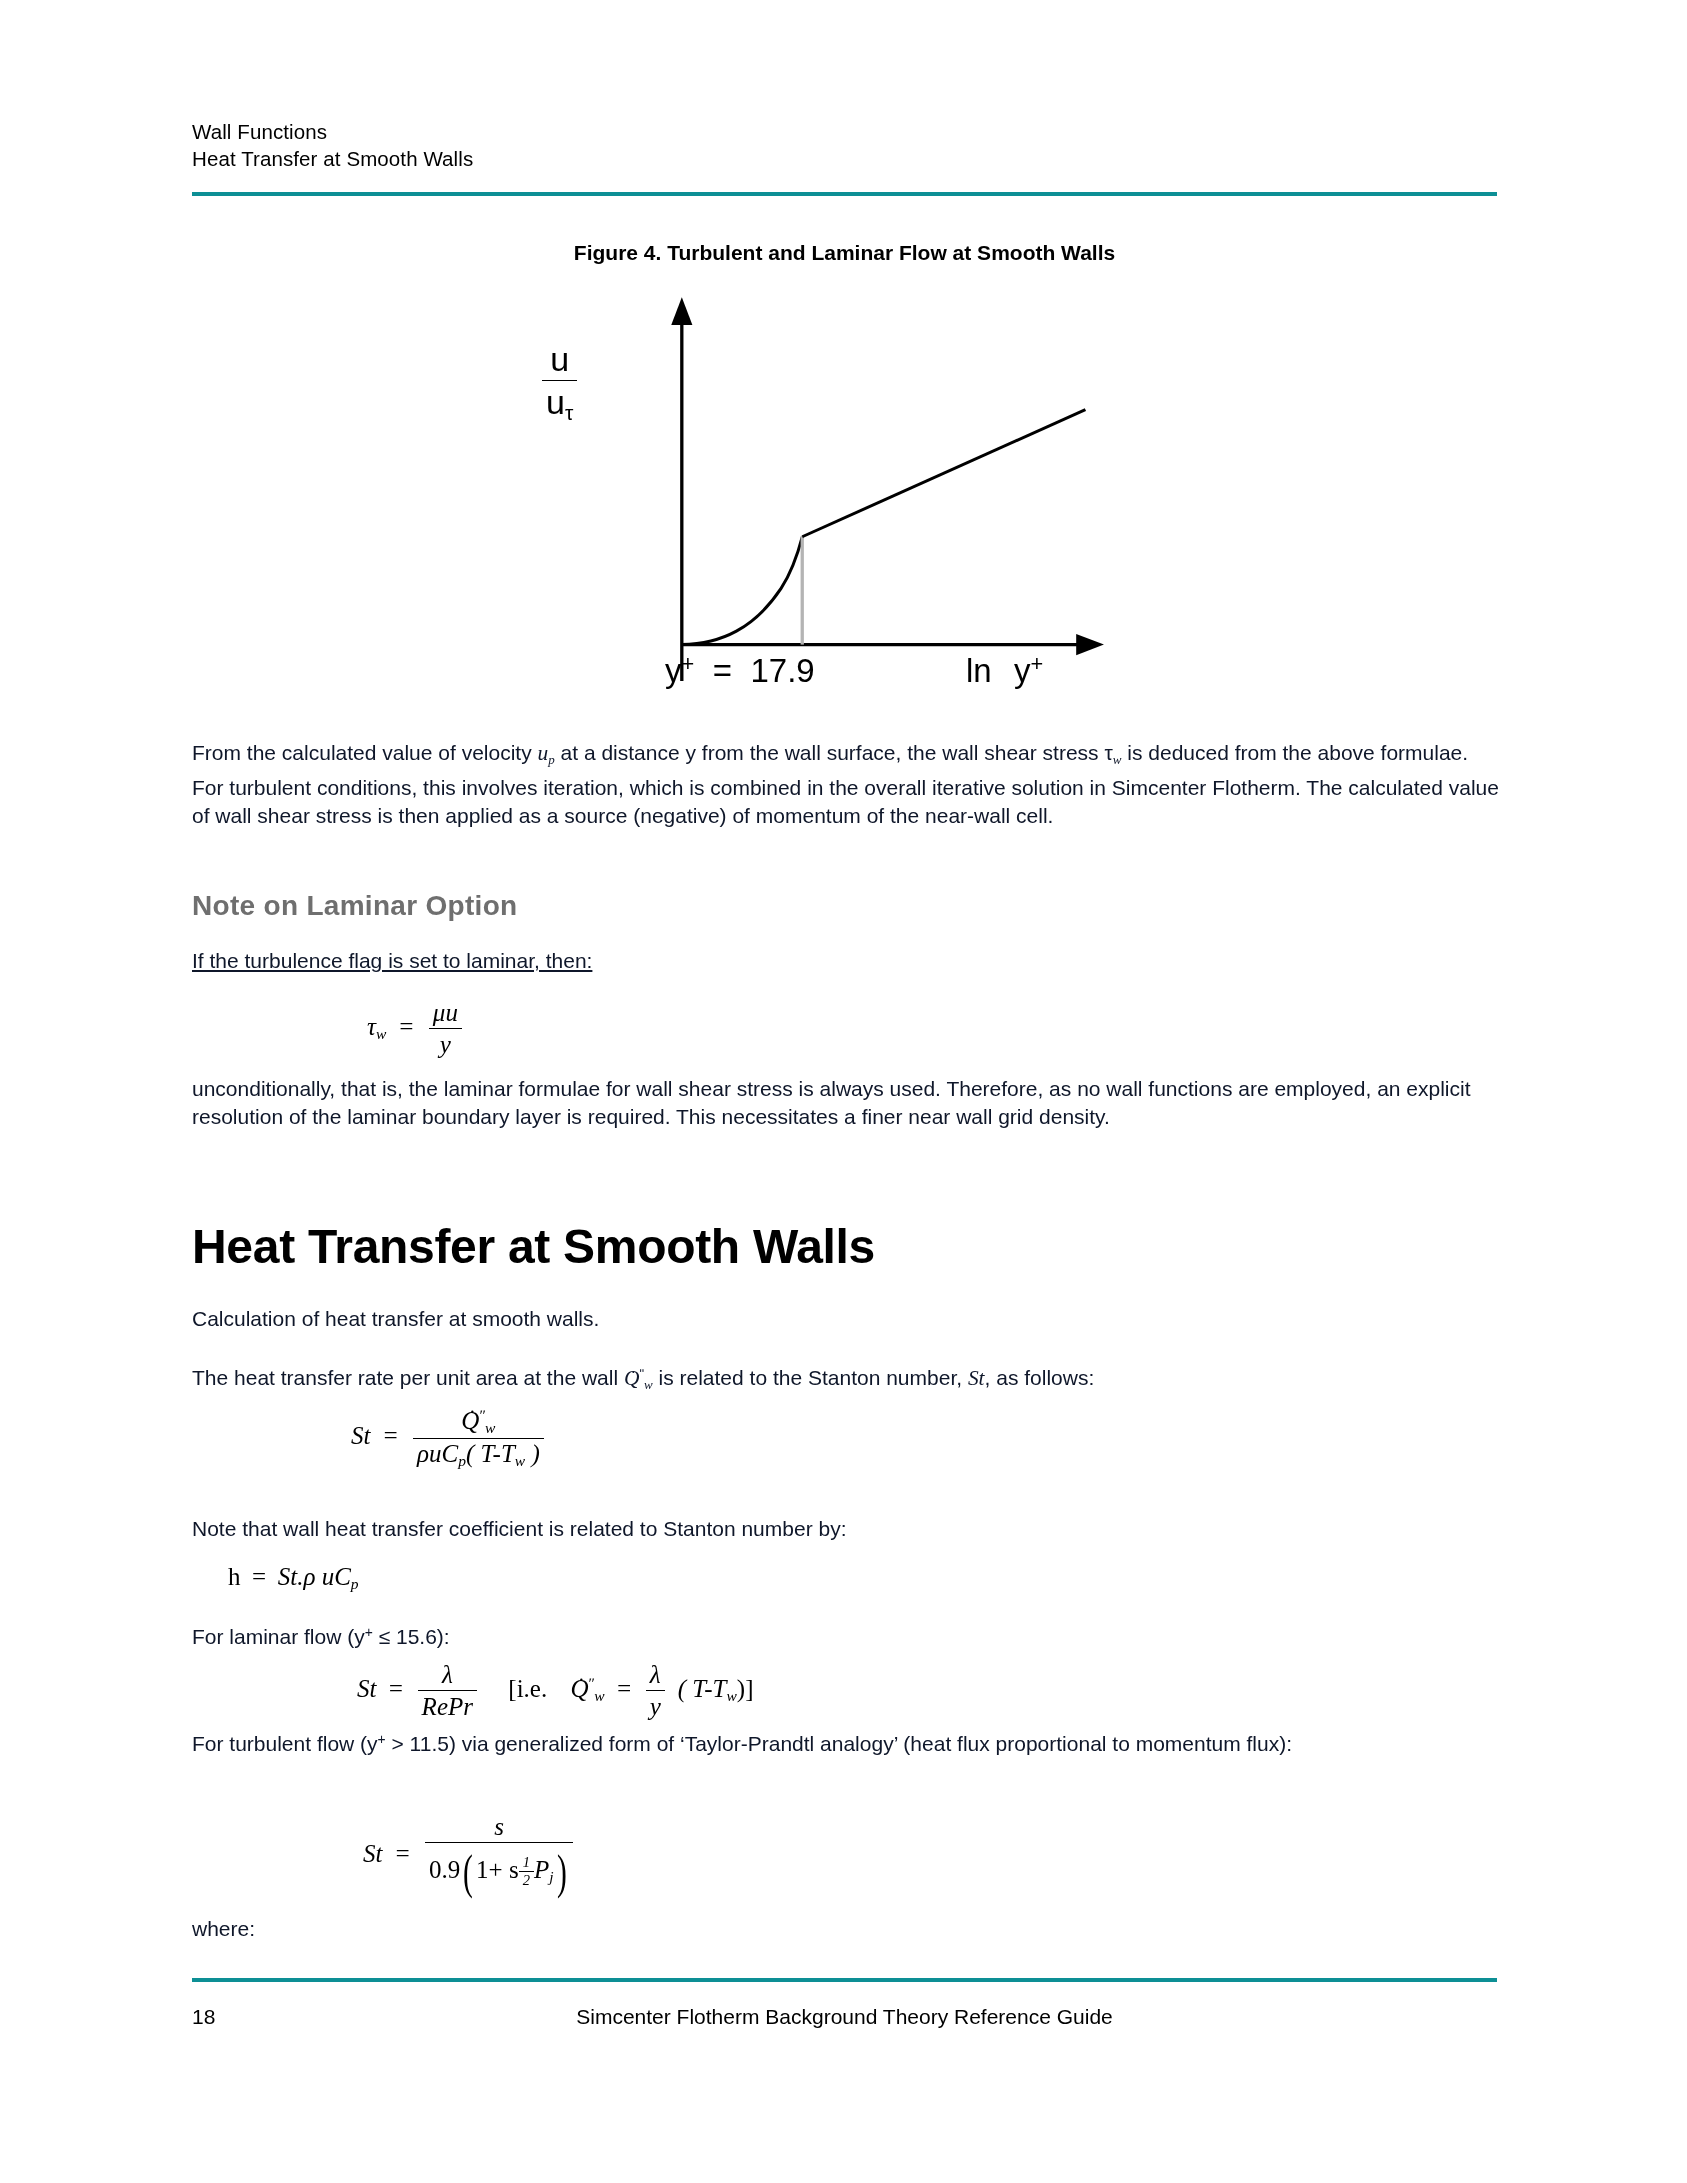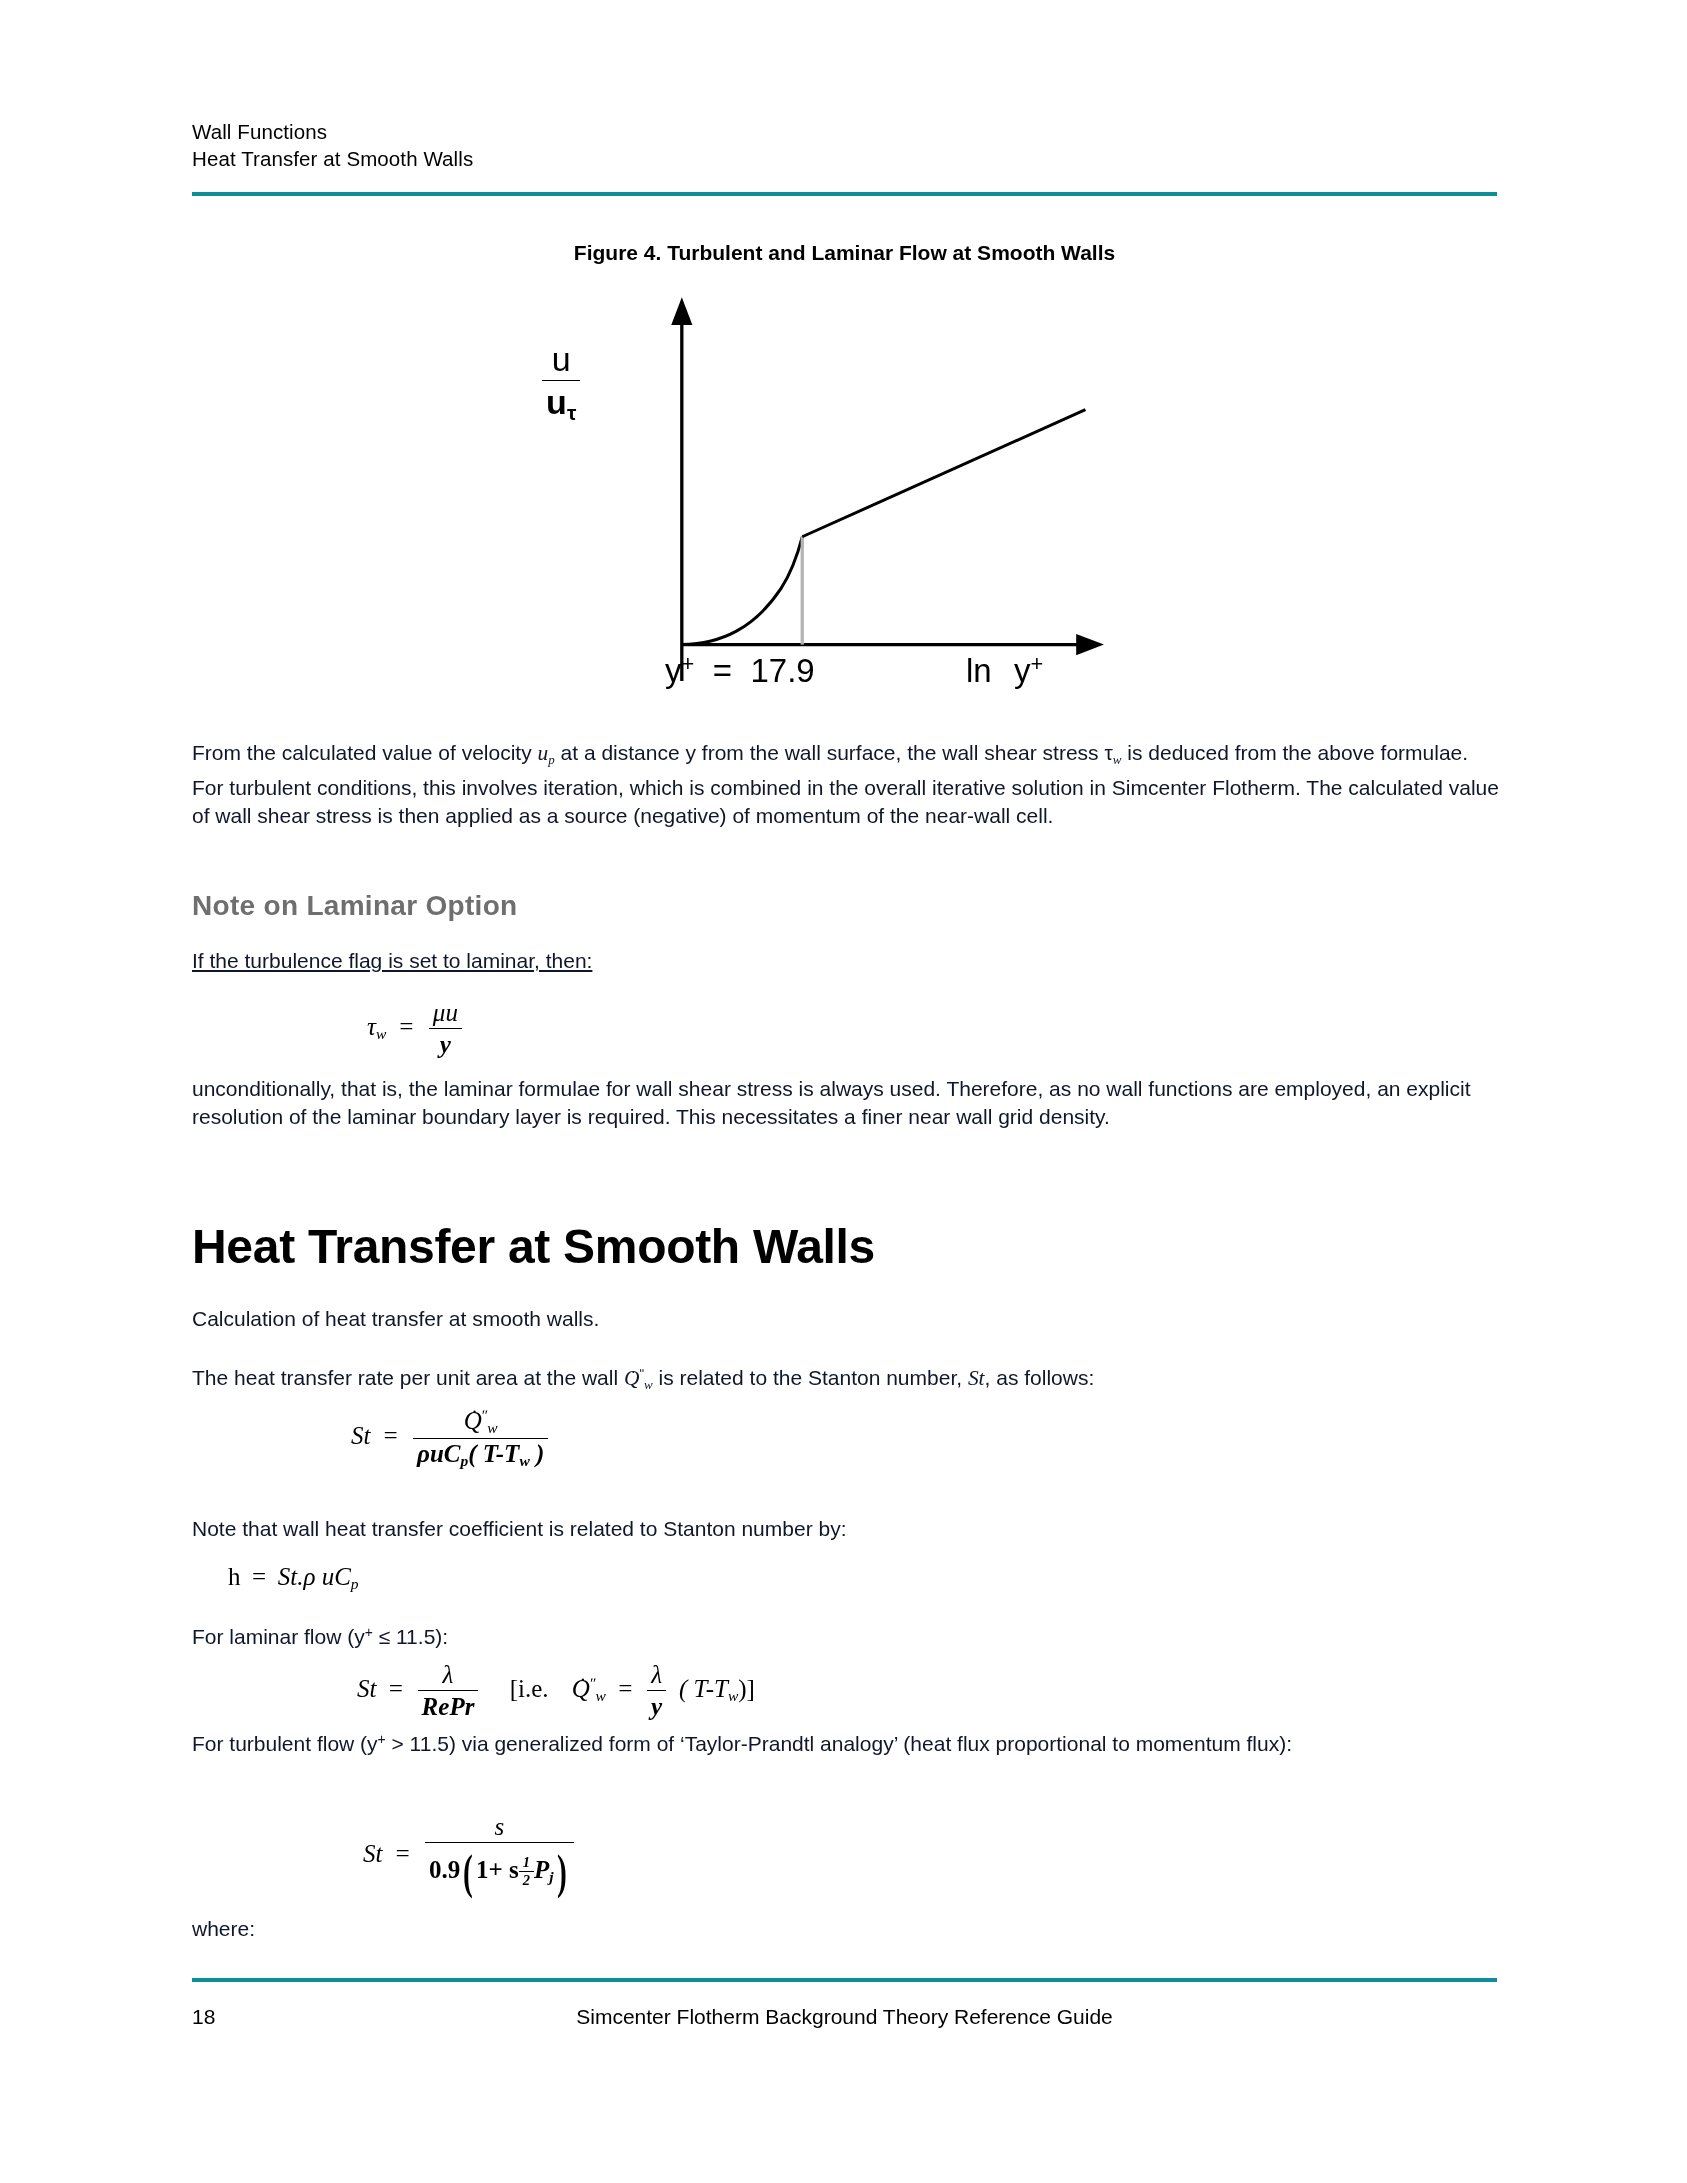--- a/index.html
+++ b/index.html
@@ -110,21 +110,20 @@
     margin: 0 2.6px;
   }
   .frac .num {
     display: block;
     padding: 0 4px 1.3px 4px;
     border-bottom: 1.3px solid #000;
   }
   .frac .den {
     display: block;
     padding: 1.3px 4px 0 4px;
-    font-weight: bold;
   }
   sub.m {
     font-size: 0.62em;
     vertical-align: -0.28em;
     font-style: italic;
   }
   sup.m {
     font-size: 0.62em;
     vertical-align: 0.55em;
     font-style: normal;
@@ -264,21 +263,21 @@
 
   <div class="para col" style="top:1515px;">Note that wall heat transfer coefficient is related to Stanton number by:</div>
 
   <div class="math" style="left:228px; top:1563px; font-size:25px; font-style:normal;">
     <span>h</span>
     <span style="margin:0 5.3px;">=</span>
     <span style="font-style:italic;">St</span><span style="font-style:italic;">.ρ </span><span style="font-style:italic;">uC</span><sub class="m">p</sub>
   </div>
 
   <div class="para col" style="top:1618px;">
-    <span>For laminar flow (y</span><span class="inline-sup">+</span><span> ≤ 11.5):</span>
+    <span>For laminar flow (y</span><span class="inline-sup">+</span><span> ≤ 15.6):</span>
   </div>
 
   <div class="math" style="left:357px; top:1661px; font-size:25px;">
     <span>St</span>
     <span style="margin:0 4.6px;">=</span>
     <span class="frac">
       <span class="num">λ</span>
       <span class="den">RePr</span>
     </span>
     <span style="margin-left:22.5px; font-style:normal;">[i.e.</span>

